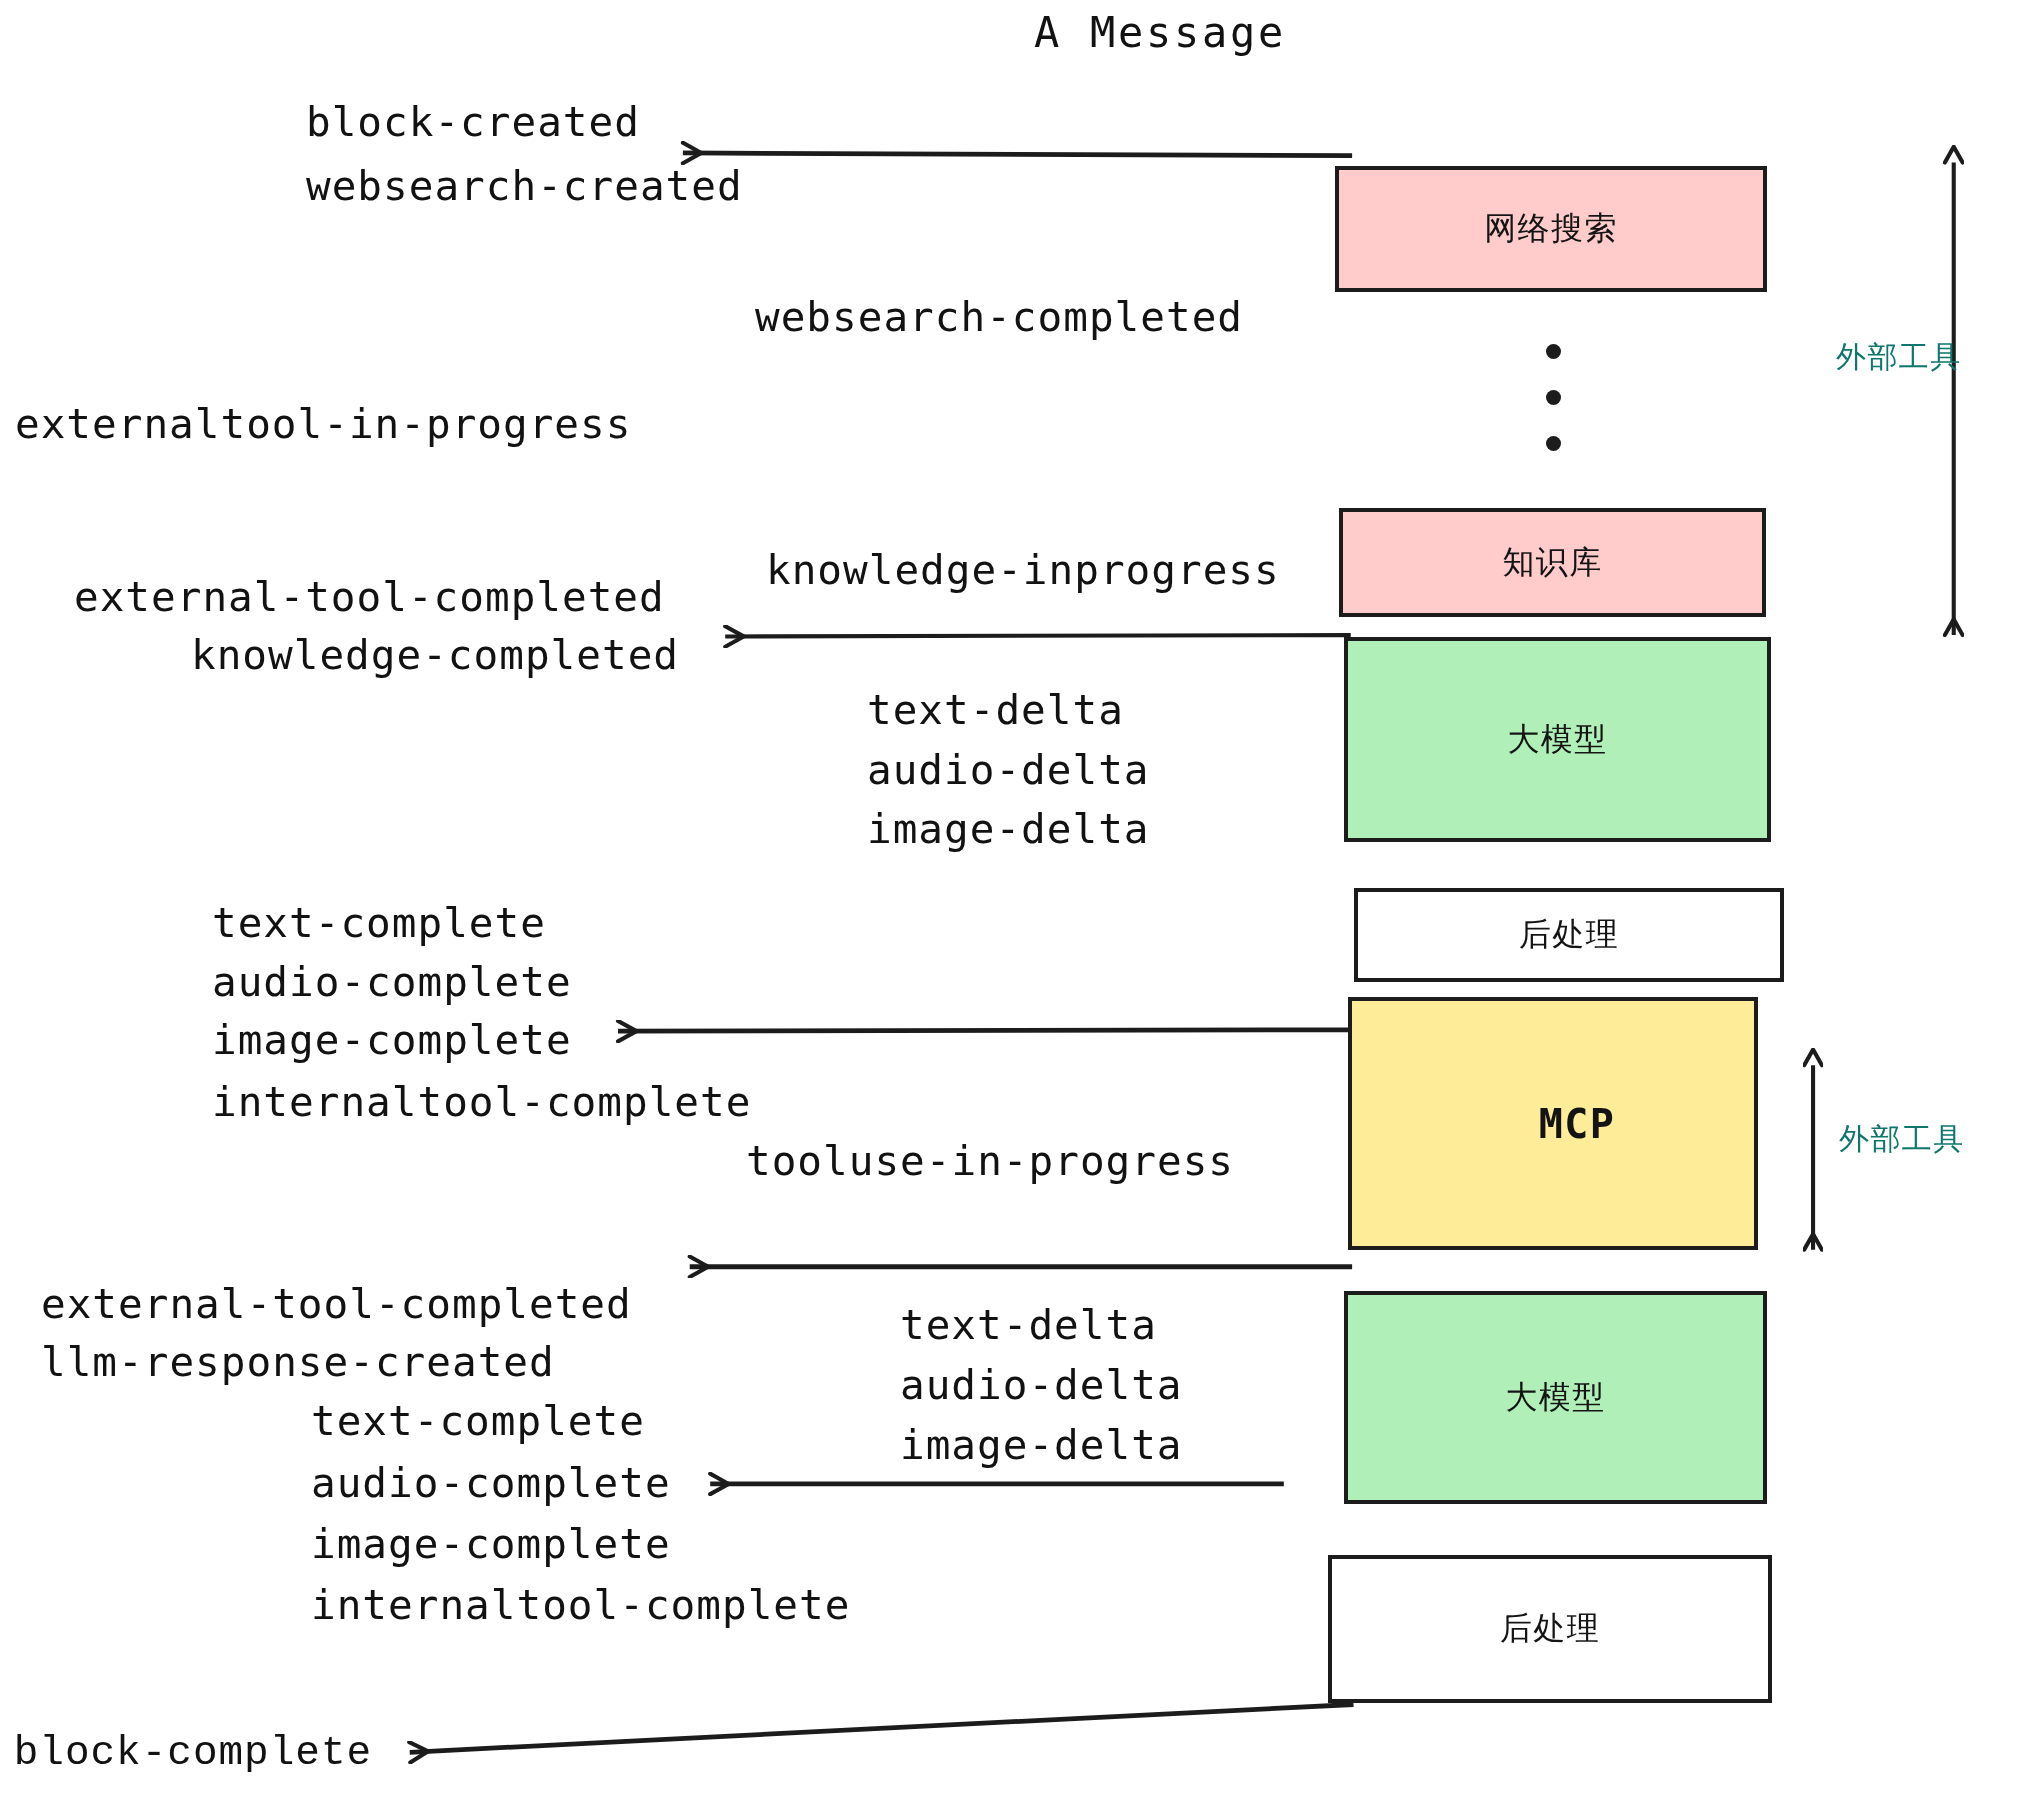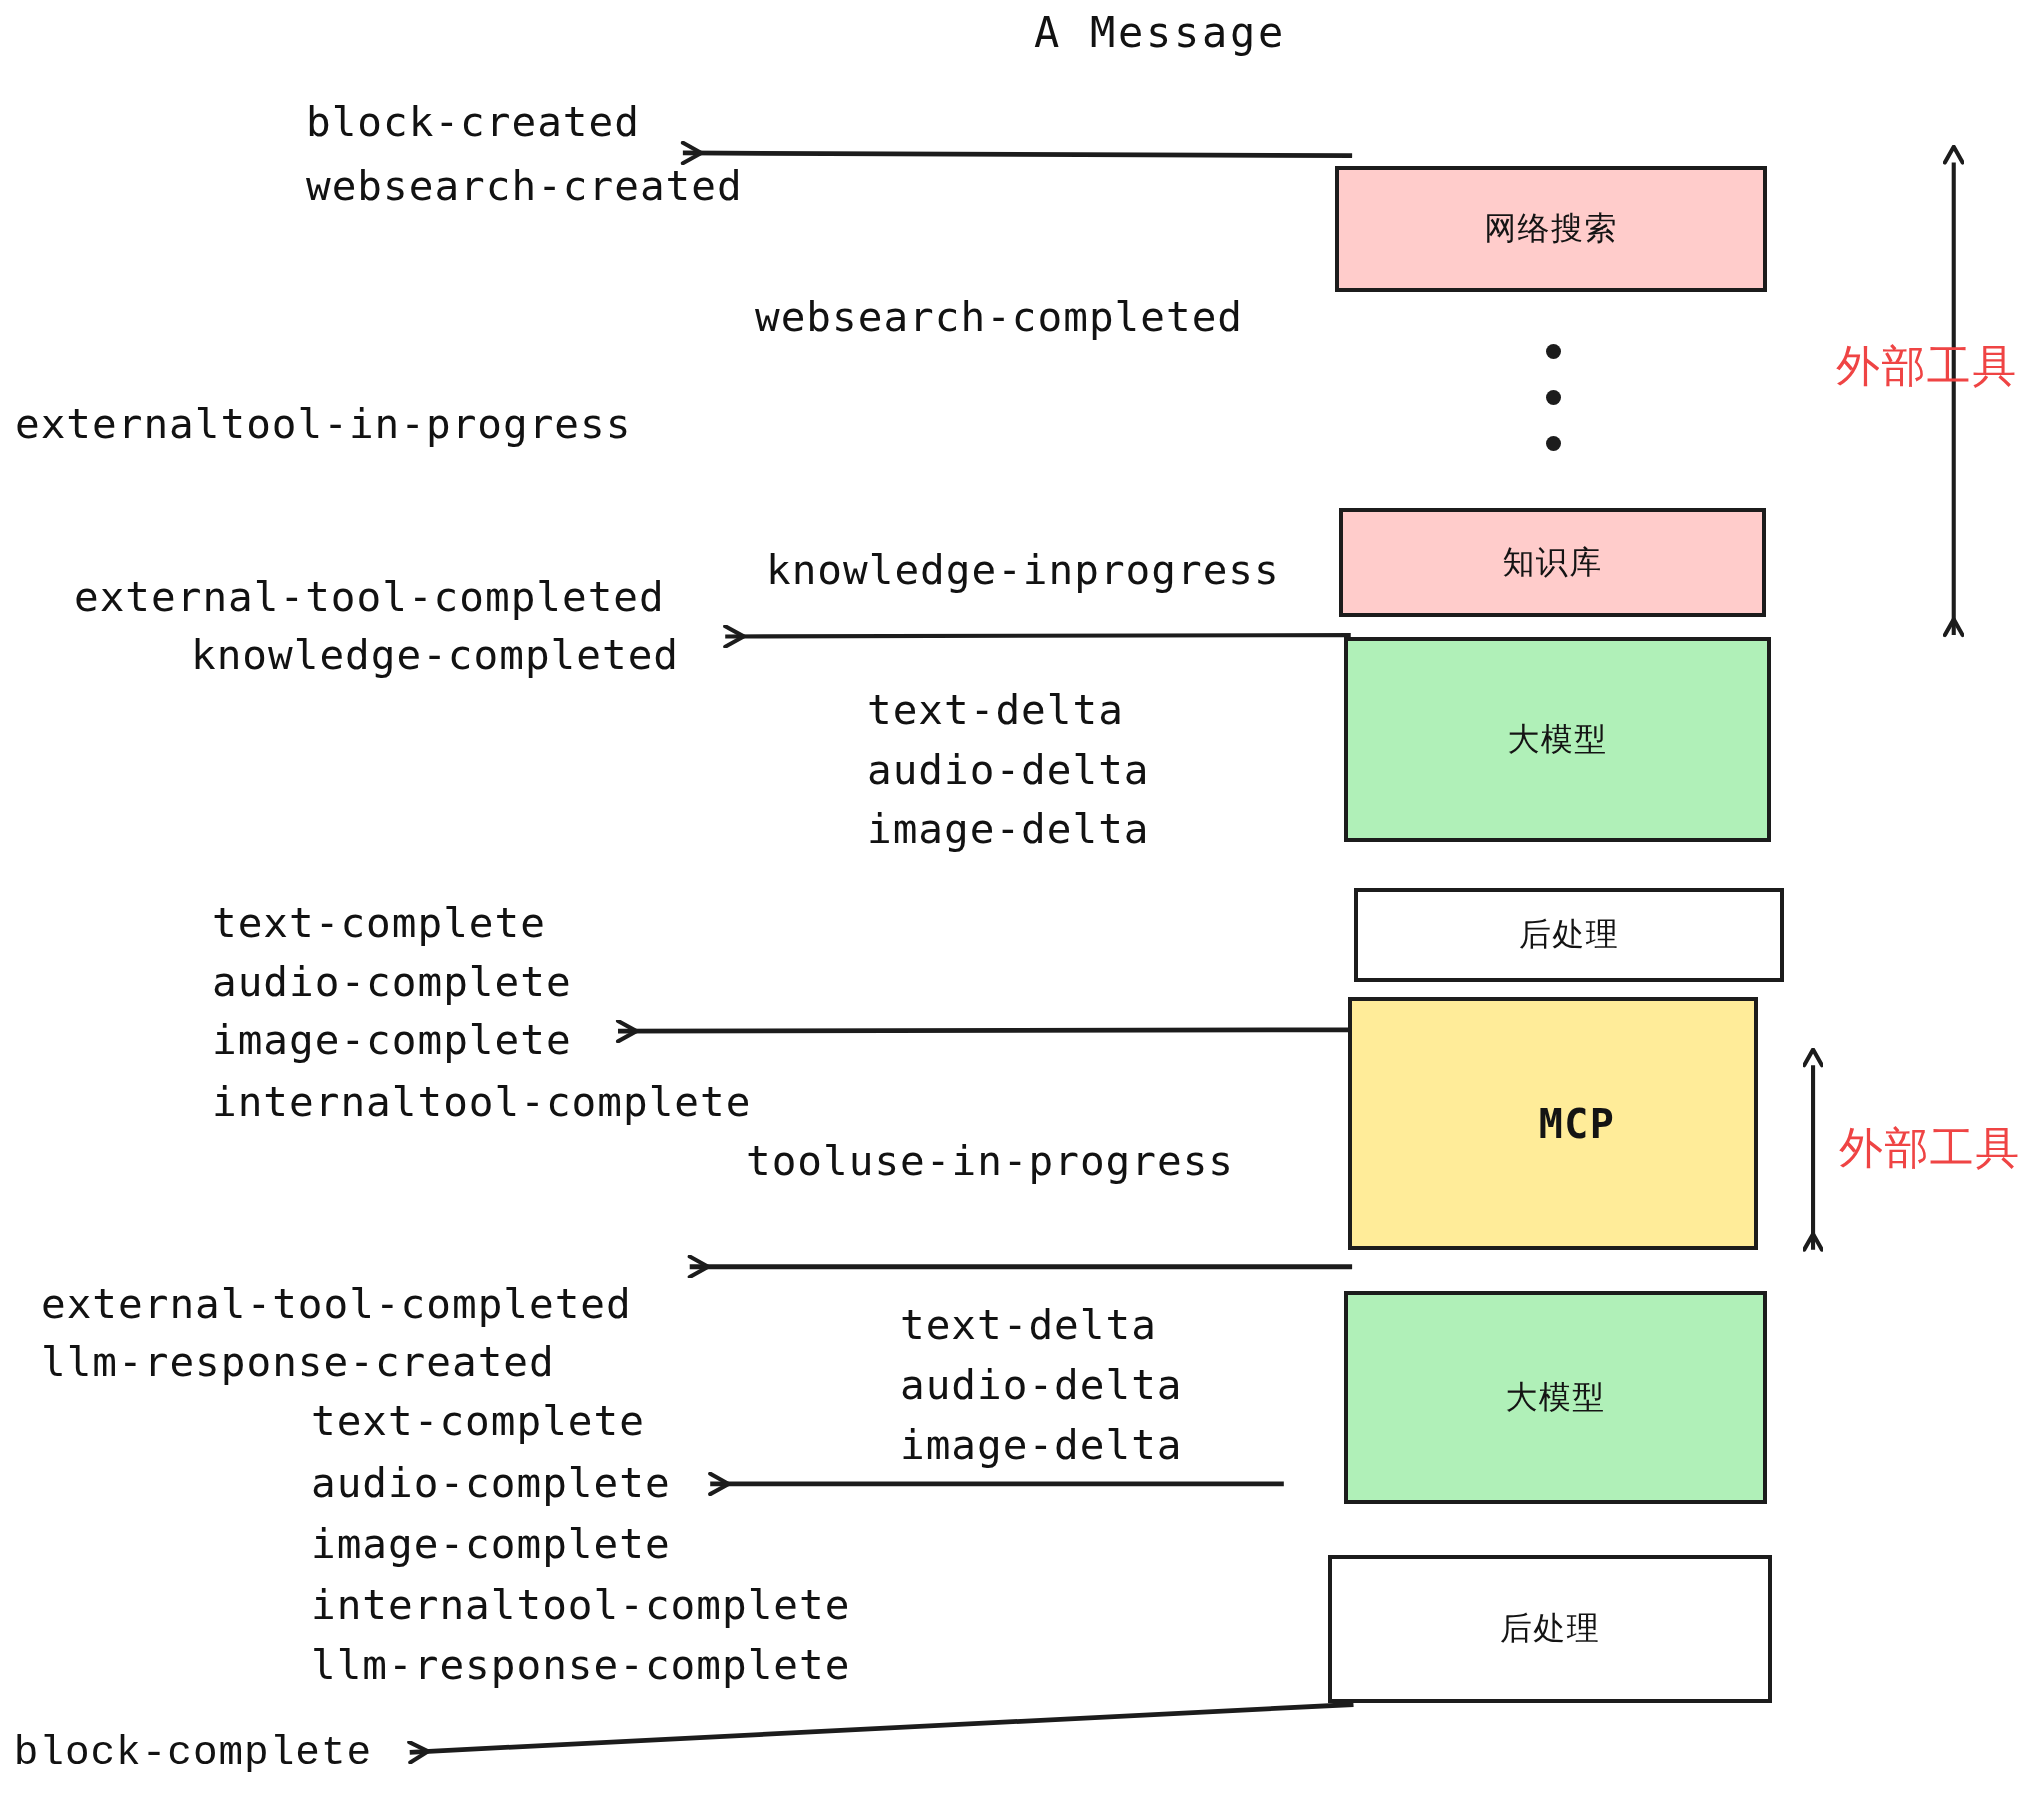--- a/index.html
+++ b/index.html
@@ -53,23 +53,23 @@
     letter-spacing: 1.4px;
   }
   .node.mono {
     font-family: "DejaVu Sans Mono", "Liberation Mono", monospace;
     font-size: 40px;
     font-weight: bold;
   }
   .grouplabel {
     position: absolute;
     white-space: pre;
-    color: #ef4444;
+    color: #0f766e;
     font-family: "DejaVu Sans", "Liberation Sans", sans-serif;
-    font-size: 44px;
+    font-size: 30px;
     letter-spacing: 1.4px;
   }
   .vdots {
     position: absolute;
     width: 15px;
     height: 15px;
     border-radius: 50%;
     background: #1c1c1c;
   }
 </style>
@@ -160,17 +160,16 @@
   <div class="evt" style="left:746px; top:1141px;">tooluse-in-progress</div>
   <div class="evt" style="left:41px;  top:1284px;">external-tool-completed</div>
   <div class="evt" style="left:41px;  top:1342px;">llm-response-created</div>
   <div class="evt" style="left:900px; top:1305px;">text-delta</div>
   <div class="evt" style="left:900px; top:1365px;">audio-delta</div>
   <div class="evt" style="left:900px; top:1425px;">image-delta</div>
   <div class="evt" style="left:311px; top:1401px;">text-complete</div>
   <div class="evt" style="left:311px; top:1463px;">audio-complete</div>
   <div class="evt" style="left:311px; top:1524px;">image-complete</div>
   <div class="evt" style="left:311px; top:1585px;">internaltool-complete</div>
-  <div class="evt" style="left:311px; top:1645px;">llm-response-complete</div>
   <div class="evt" style="left:13.7px;  top:1733px;font-family:Liberation Mono, monospace;">block-complete</div>
 
 </div>
 
 
 </body></html>

